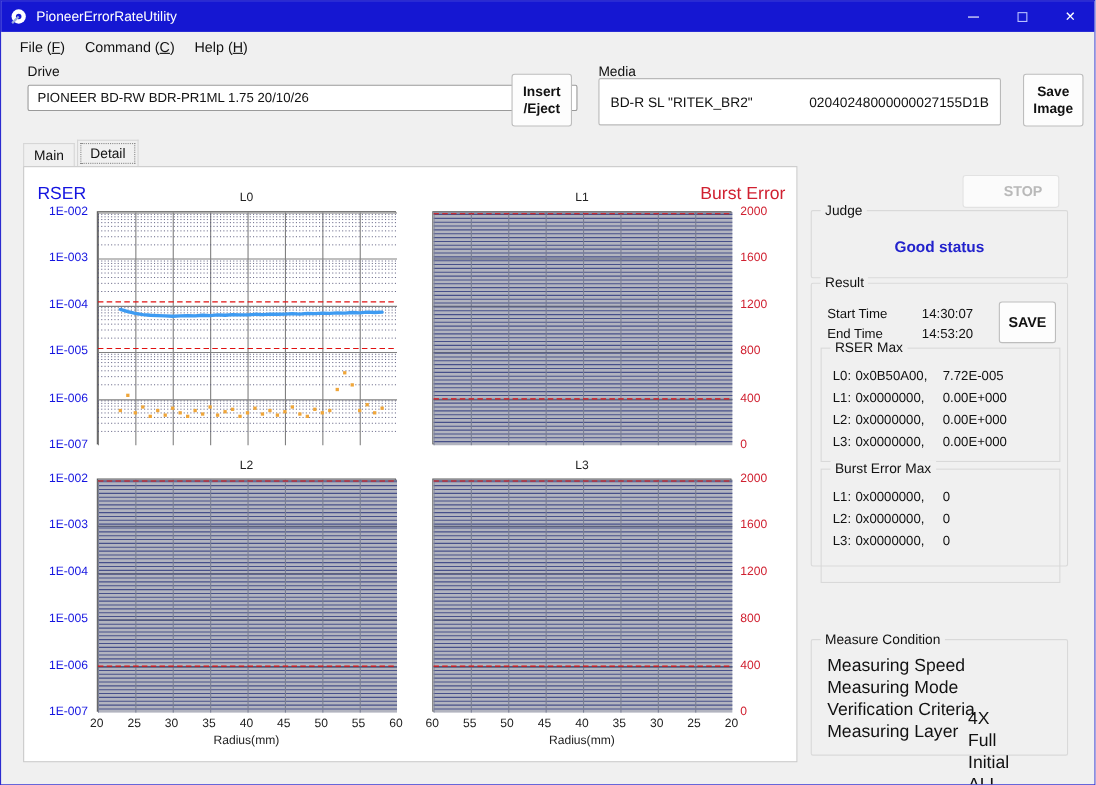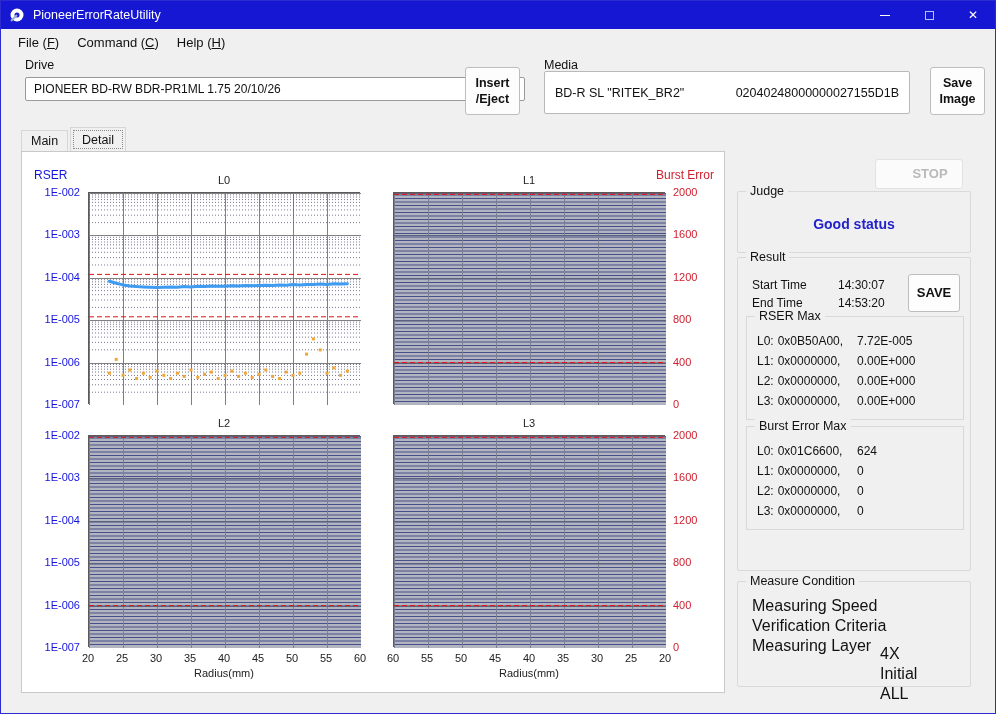--- a/index.html
+++ b/index.html
@@ -43,38 +43,38 @@
 
   
   .tabrow { position:absolute; left:20px; top:125px; display:flex; align-items:flex-end; height:26px; }
   .tab { border:1px solid #d6d6d6; border-bottom:none; background:#f0f0f0; font-size:12.5px;
          color:#111; padding:3px 9px 4px; margin-right:2px; }
   .tab.active { padding:5px 11px 5px; outline:1px dotted #8a8a8a; outline-offset:-4px; }
 
   
   .chart-panel { position:absolute; left:20px; top:150px; width:704px; height:542px;
                  background:#fff; border:1px solid #c9c9c9; }
-  .corner-label { position:absolute; font-size:12px; }
+  .corner-label { position:absolute; font-size:16px; }
   .corner-rser { left:12px; top:16px; color:#1414e0; }
   .corner-burst { right:10px; top:16px; color:#d02030; }
   .tick { position:absolute; font-size:11px; line-height:14px; color:#222; }
   .plot { position:absolute; width:272px; height:212px; border:1px solid #5a5a5a; }
   .plot svg { display:block; }
 
   
   .right-panel { position:absolute; left:736px; top:150px; width:250px; height:542px; }
   .group { position:absolute; border:1px solid #d9d9d9; border-radius:2px; }
   .group-label { position:absolute; top:-8px; left:8px; background:#f0f0f0; padding:0 4px;
                  font-size:12.5px; color:#111; white-space:nowrap; }
   .btn-stop { left:138px; top:8px; width:88px; height:30px; color:#b9b9b9; font-size:13px;
               border-color:#e2e2e2; background:#fbfbfb;padding-left:28px; }
   .grp-judge { left:0; top:40px; width:234px; height:62px; }
   .judge-status { position:absolute; left:0; right:0; top:24px; text-align:center;
                   color:#2222cc; font-weight:700; font-size:14px; }
-  .grp-result { left:0; top:106px; width:234px; height:314px; }
+  .grp-result { left:0; top:106px; width:234px; height:258px; }
   .rl { position:absolute; font-size:12px; color:#111; }
   .btn-save { left:170px; top:16px; width:52px; height:38px; font-size:13px; }
   .subgroup { position:absolute; left:8px; width:218px; height:104px; border:1px solid #d9d9d9; }
   .sub-rser { top:58px; }
   .sub-burst { top:168px; }
   .rows { position:absolute; left:0; right:0; top:14px; }
   .lrow { position:relative; height:20px; line-height:20px; font-size:12px; padding-left:10px; color:#111; }
   .lrow .addr { margin-left:4px; }
   .lrow .val { position:absolute; left:110px; }
   .grp-measure { left:0; top:430px; width:234px; height:106px; }
@@ -559,31 +559,31 @@
             <div class="lrow"><span>L0:</span><span class="addr">0x0B50A00,</span><span class="val">7.72E-005</span></div>
             <div class="lrow"><span>L1:</span><span class="addr">0x0000000,</span><span class="val">0.00E+000</span></div>
             <div class="lrow"><span>L2:</span><span class="addr">0x0000000,</span><span class="val">0.00E+000</span></div>
             <div class="lrow"><span>L3:</span><span class="addr">0x0000000,</span><span class="val">0.00E+000</span></div>
           </div>
       </div>
 
       <div class="subgroup sub-burst">
         <span class="group-label">Burst Error Max</span>
         <div class="rows" id="burst-rows">
-            <div class="lrow"><span>L0:</span><span class="addr">0x01C6600,</span><span class="val">624</span></div>
             <div class="lrow"><span>L1:</span><span class="addr">0x0000000,</span><span class="val">0</span></div>
             <div class="lrow"><span>L2:</span><span class="addr">0x0000000,</span><span class="val">0</span></div>
             <div class="lrow"><span>L3:</span><span class="addr">0x0000000,</span><span class="val">0</span></div>
           </div>
       </div>
     </div>
 
     <div class="group grp-measure">
       <span class="group-label">Measure Condition</span>
       <div class="rows" id="measure-rows">
           <div class="mcrow"><span>Measuring Speed</span><span class="val">4X</span></div>
+          <div class="mcrow"><span>Measuring Mode</span><span class="val">Full</span></div>
           <div class="mcrow"><span>Verification Criteria</span><span class="val">Initial</span></div>
           <div class="mcrow"><span>Measuring Layer</span><span class="val">ALL</span></div>
         </div>
     </div>
   </div>
 
 </div>
 
 </body></html>

